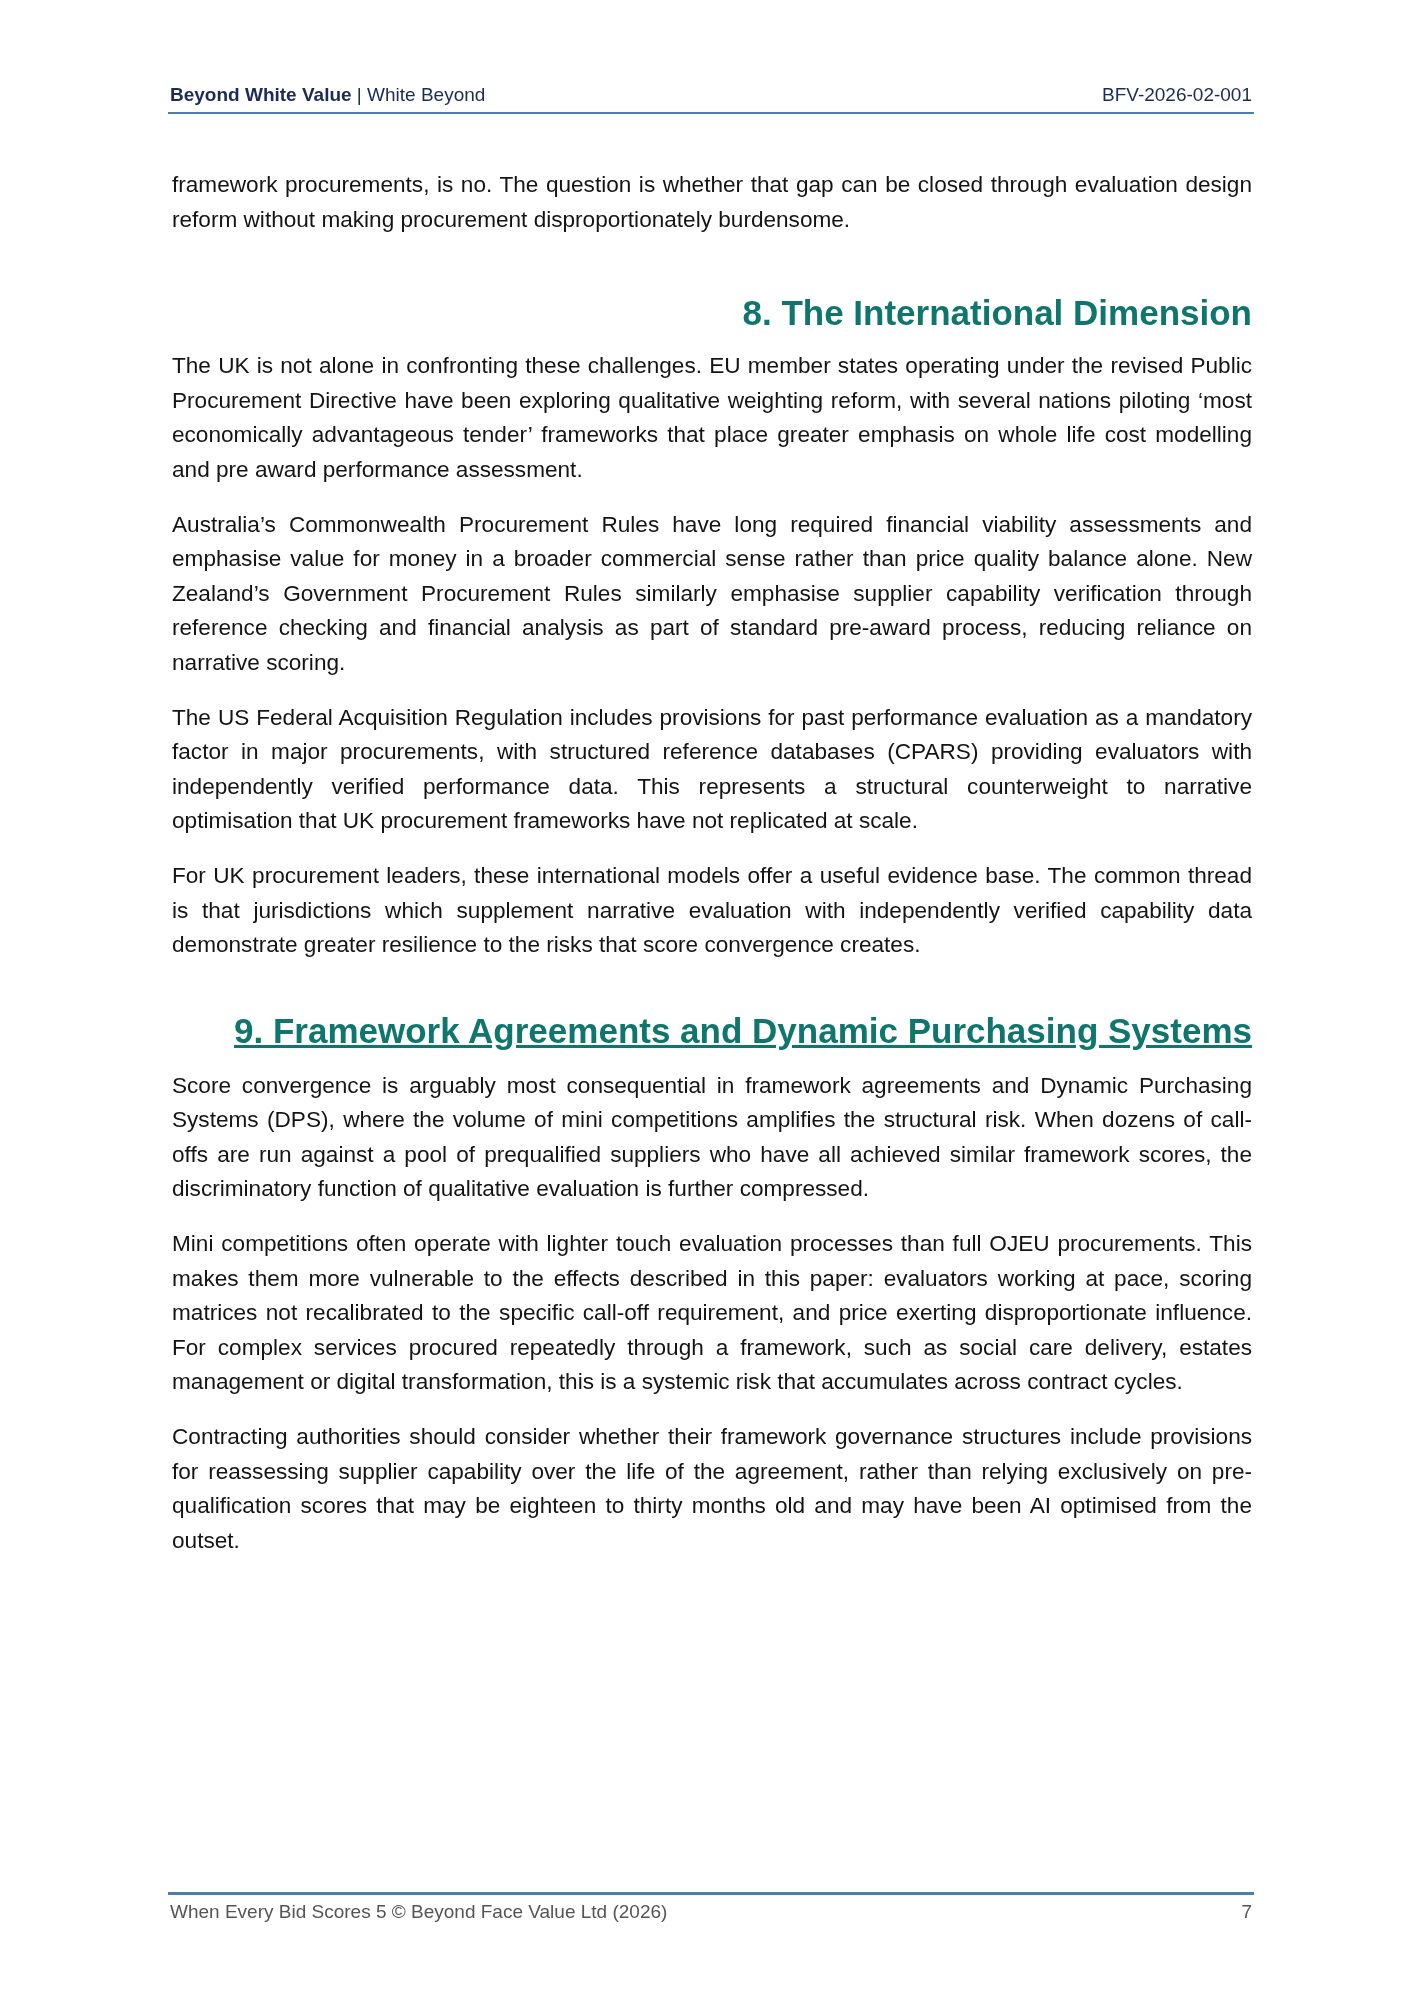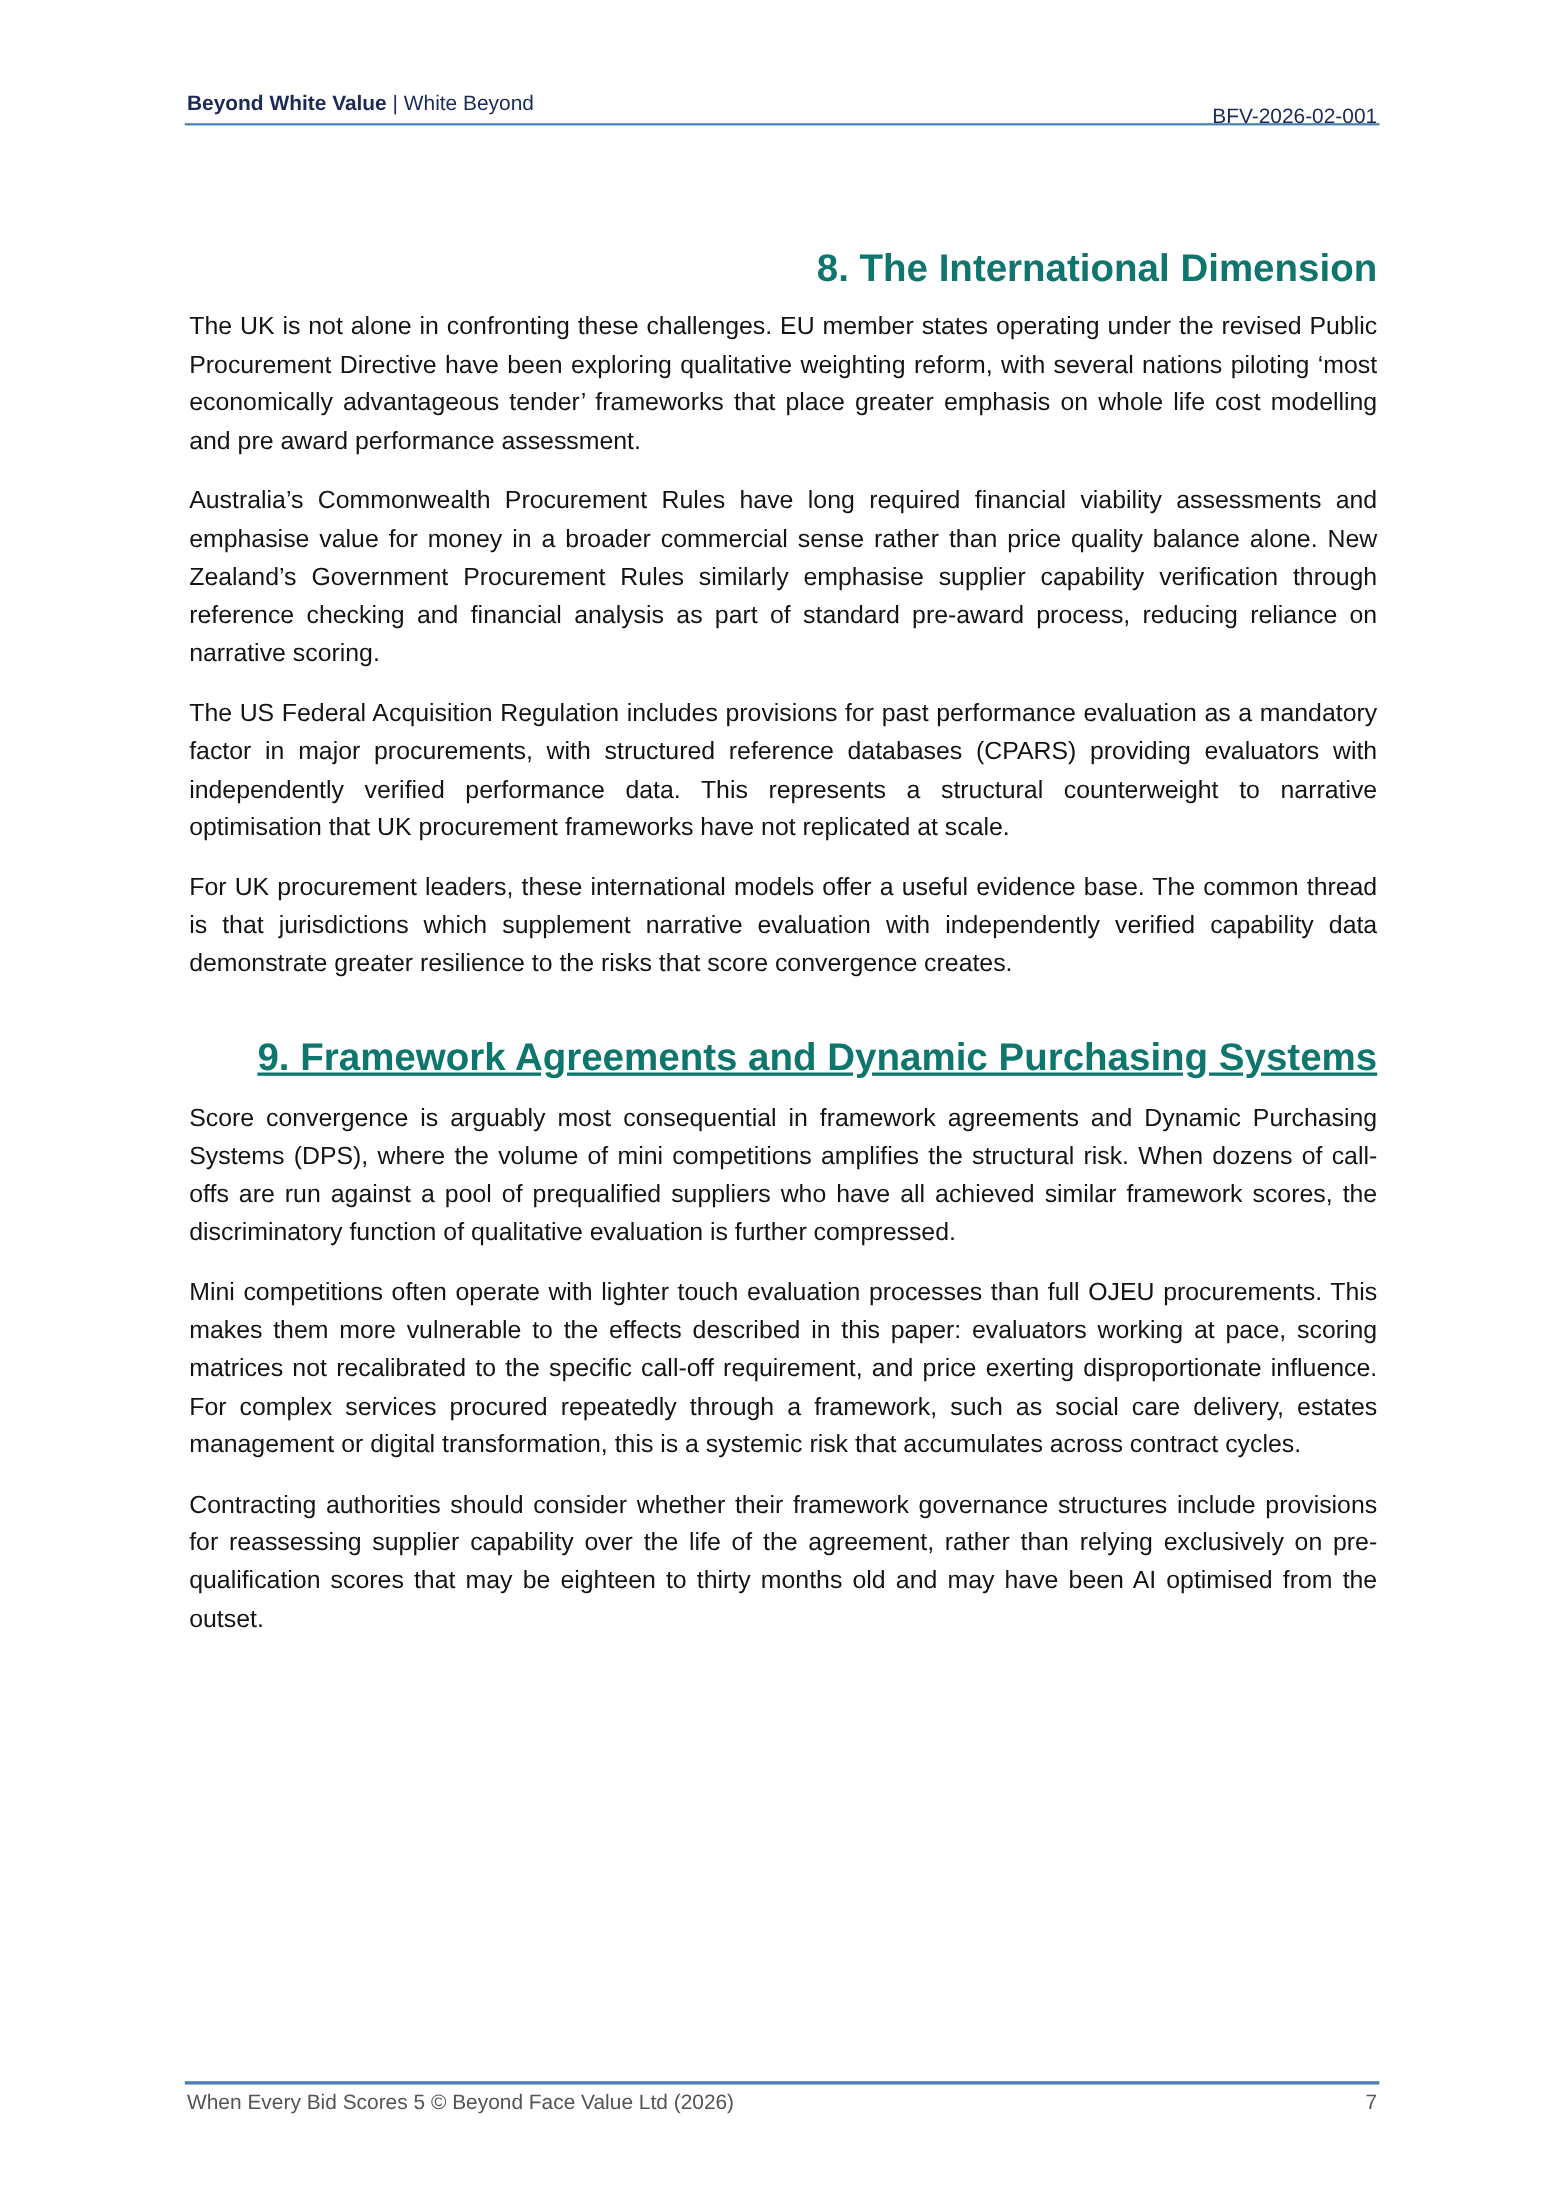--- a/index.html
+++ b/index.html
@@ -2,39 +2,40 @@
 <html><head>
 <meta charset="utf-8">
 <style>
   html, body { margin: 0; padding: 0; background: #ffffff; }
   body { width: 1414px; height: 2000px; position: relative; overflow: hidden;
          font-family: "Liberation Sans", sans-serif; color: #111; }
   .header { position: absolute; left: 168px; top: 84px; width: 1086px; height: 28px;
             border-bottom: 2px solid #4a7fb0; }
   .header-left { position: absolute; left: 2px; top: 0; font-size: 19px; color: #1b2a57; }
   .header-left b { font-weight: bold; }
-  .header-right { position: absolute; right: 2px; top: 12px; font-size: 19px; color: #1b2a57; }
+  .header-right { position: absolute; right: 2px; top: 0; font-size: 19px; color: #1b2a57; }
   .content { position: absolute; left: 172px; top: 168px; width: 1080px; }
   p { margin: 0 0 20px 0; font-size: 22.6px; line-height: 34.6px; text-align: justify; color: #141414; }
   h2 { margin: 0; color: #0f766e; font-weight: bold; font-size: 35px; line-height: 48px; text-align: right; }
   .h8 { margin-top: 52px; margin-bottom: 12px; }
   .h9 { margin-top: 44px; margin-bottom: 14px; text-decoration: underline; }
   .footer { position: absolute; left: 168px; top: 1892px; width: 1086px; border-top: 3px solid #4a7fb0; }
   .footer-left { position: absolute; left: 2px; top: 6px; font-size: 19px; color: #555; }
   .footer-right { position: absolute; right: 2px; top: 6px; font-size: 19px; color: #555; }
 </style>
 </head>
 <body>
 
 <div class="header">
   <div class="header-left"><b>Beyond White Value</b><span> | </span><span>White Beyond</span></div>
   <div class="header-right">BFV-2026-02-001</div>
 </div>
 
 <div class="content">
+  <p>framework procurements, is no. The question is whether that gap can be closed through evaluation design reform without making procurement disproportionately burdensome.</p>
 
   <h2 class="h8">8.  The International Dimension</h2>
   <p>The UK is not alone in confronting these challenges. EU member states operating under the revised Public Procurement Directive have been exploring qualitative weighting reform, with several nations piloting ‘most economically advantageous tender’ frameworks that place greater emphasis on whole life cost modelling and pre award performance assessment.</p>
   <p>Australia’s Commonwealth Procurement Rules have long required financial viability assessments and emphasise value for money in a broader commercial sense rather than price quality balance alone. New Zealand’s Government Procurement Rules similarly emphasise supplier capability verification through reference checking and financial analysis as part of standard pre-award process, reducing reliance on narrative scoring.</p>
   <p>The US Federal Acquisition Regulation includes provisions for past performance evaluation as a mandatory factor in major procurements, with structured reference databases (CPARS) providing evaluators with independently verified performance data. This represents a structural counterweight to narrative optimisation that UK procurement frameworks have not replicated at scale.</p>
   <p>For UK procurement leaders, these international models offer a useful evidence base. The common thread is that jurisdictions which supplement narrative evaluation with independently verified capability data demonstrate greater resilience to the risks that score convergence creates.</p>
 
   <h2 class="h9">9.  Framework Agreements and Dynamic Purchasing Systems</h2>
   <p>Score convergence is arguably most consequential in framework agreements and Dynamic Purchasing Systems (DPS), where the volume of mini competitions amplifies the structural risk. When dozens of call-offs are run against a pool of prequalified suppliers who have all achieved similar framework scores, the discriminatory function of qualitative evaluation is further compressed.</p>
   <p>Mini competitions often operate with lighter touch evaluation processes than full OJEU procurements. This makes them more vulnerable to the effects described in this paper: evaluators working at pace, scoring matrices not recalibrated to the specific call-off requirement, and price exerting disproportionate influence. For complex services procured repeatedly through a framework, such as social care delivery, estates management or digital transformation, this is a systemic risk that accumulates across contract cycles.</p>

